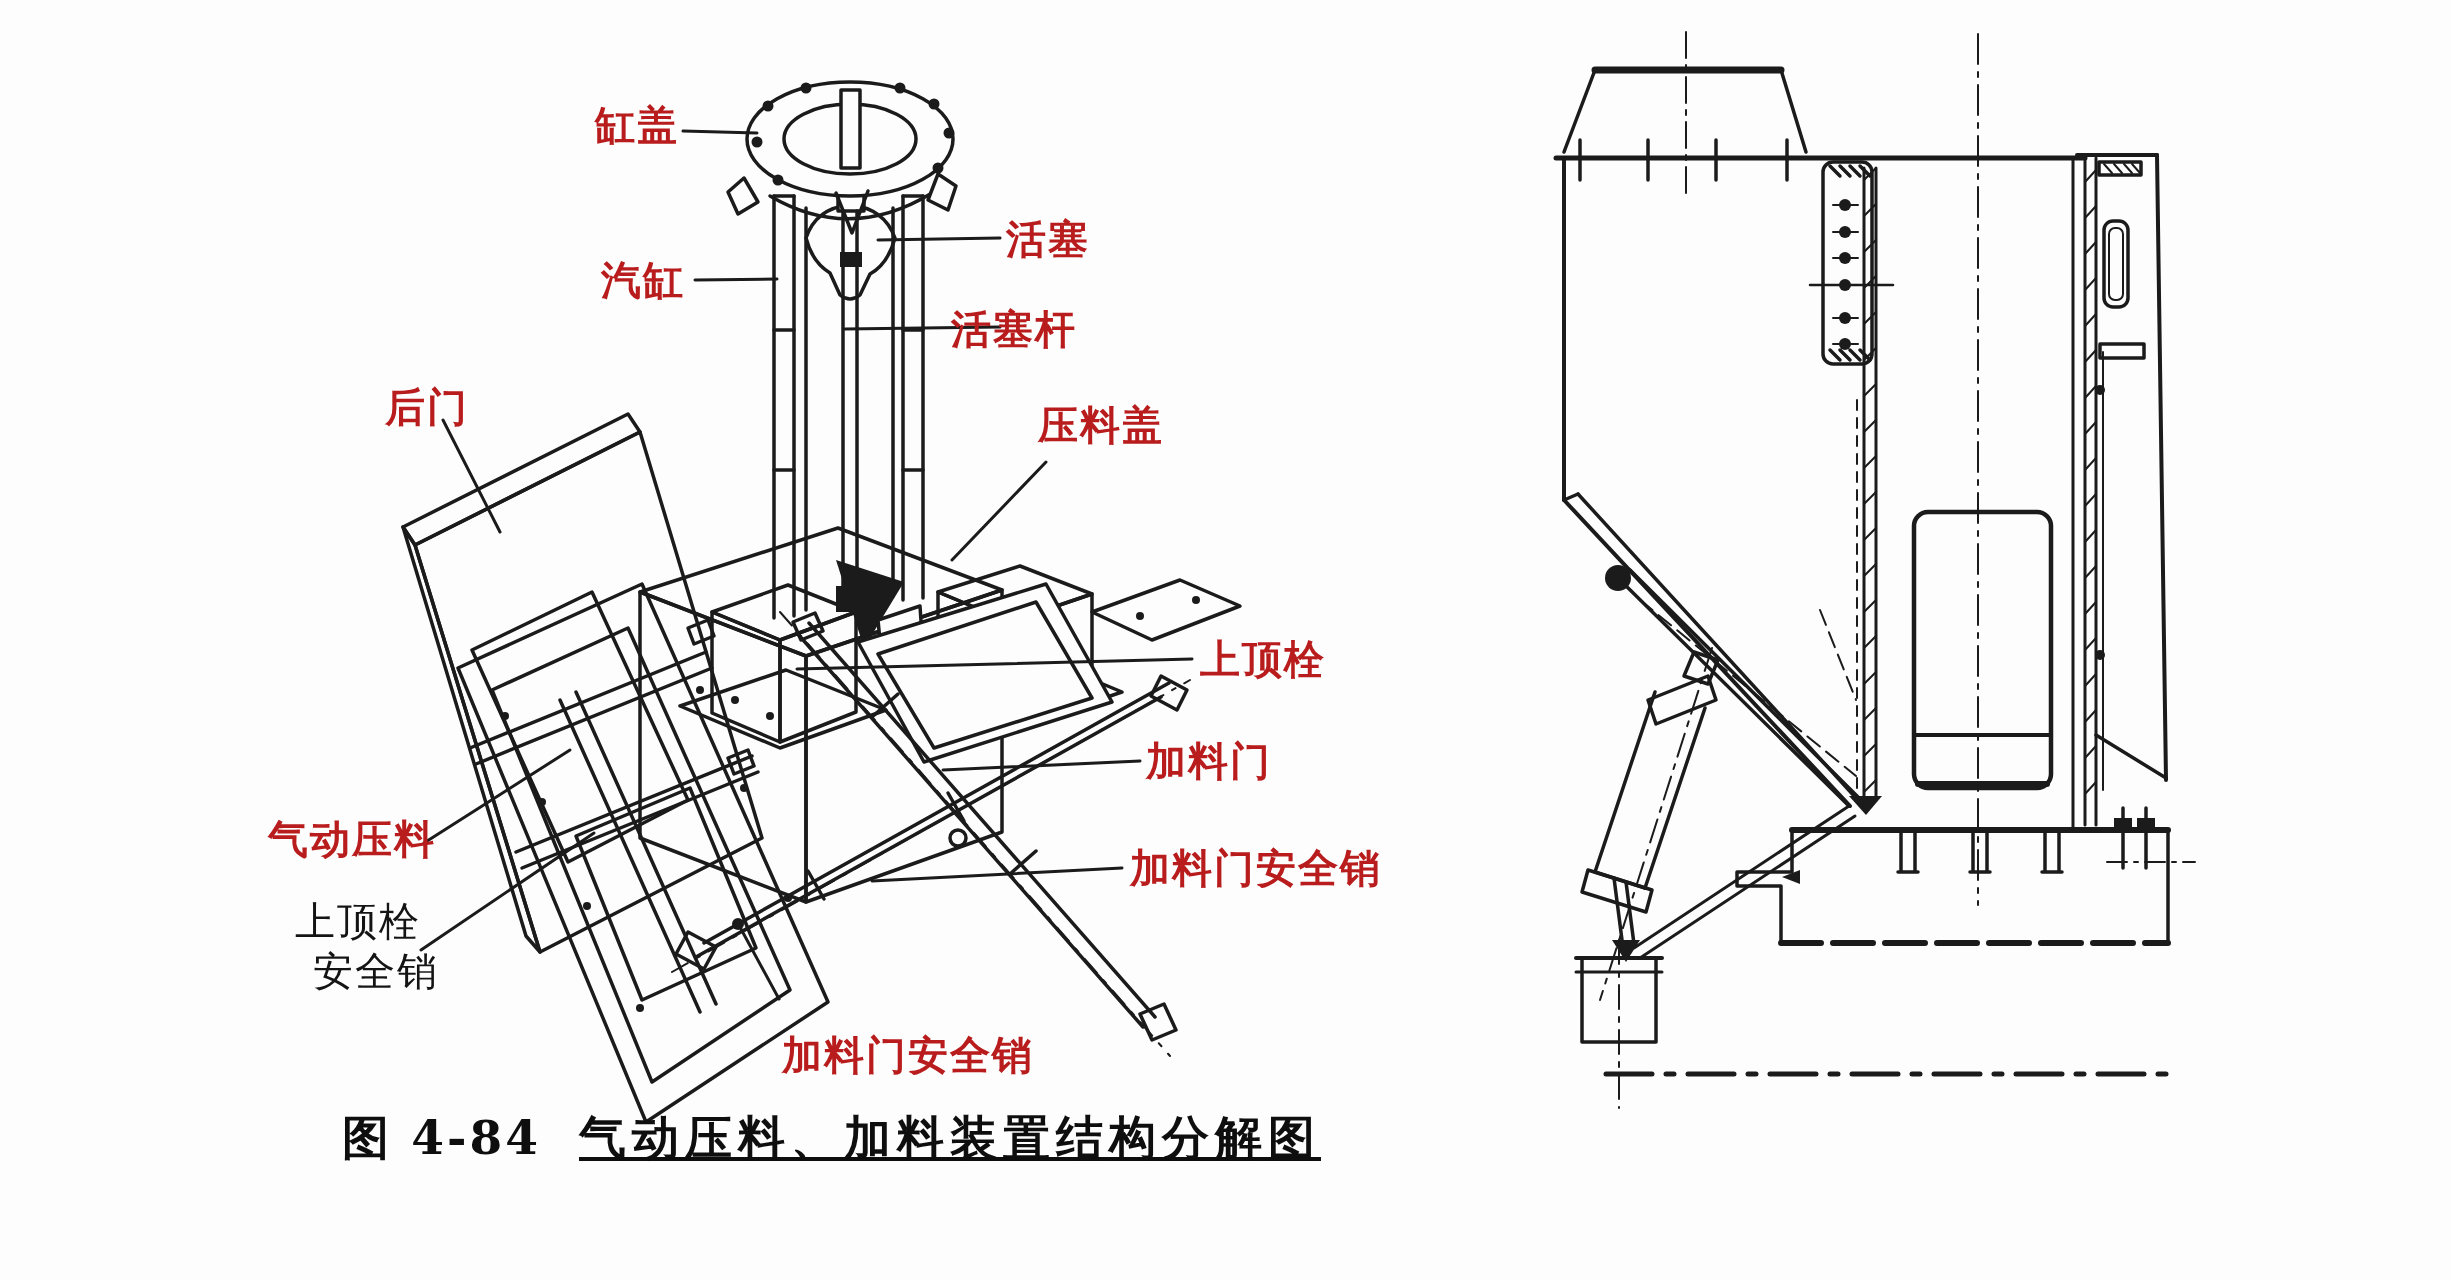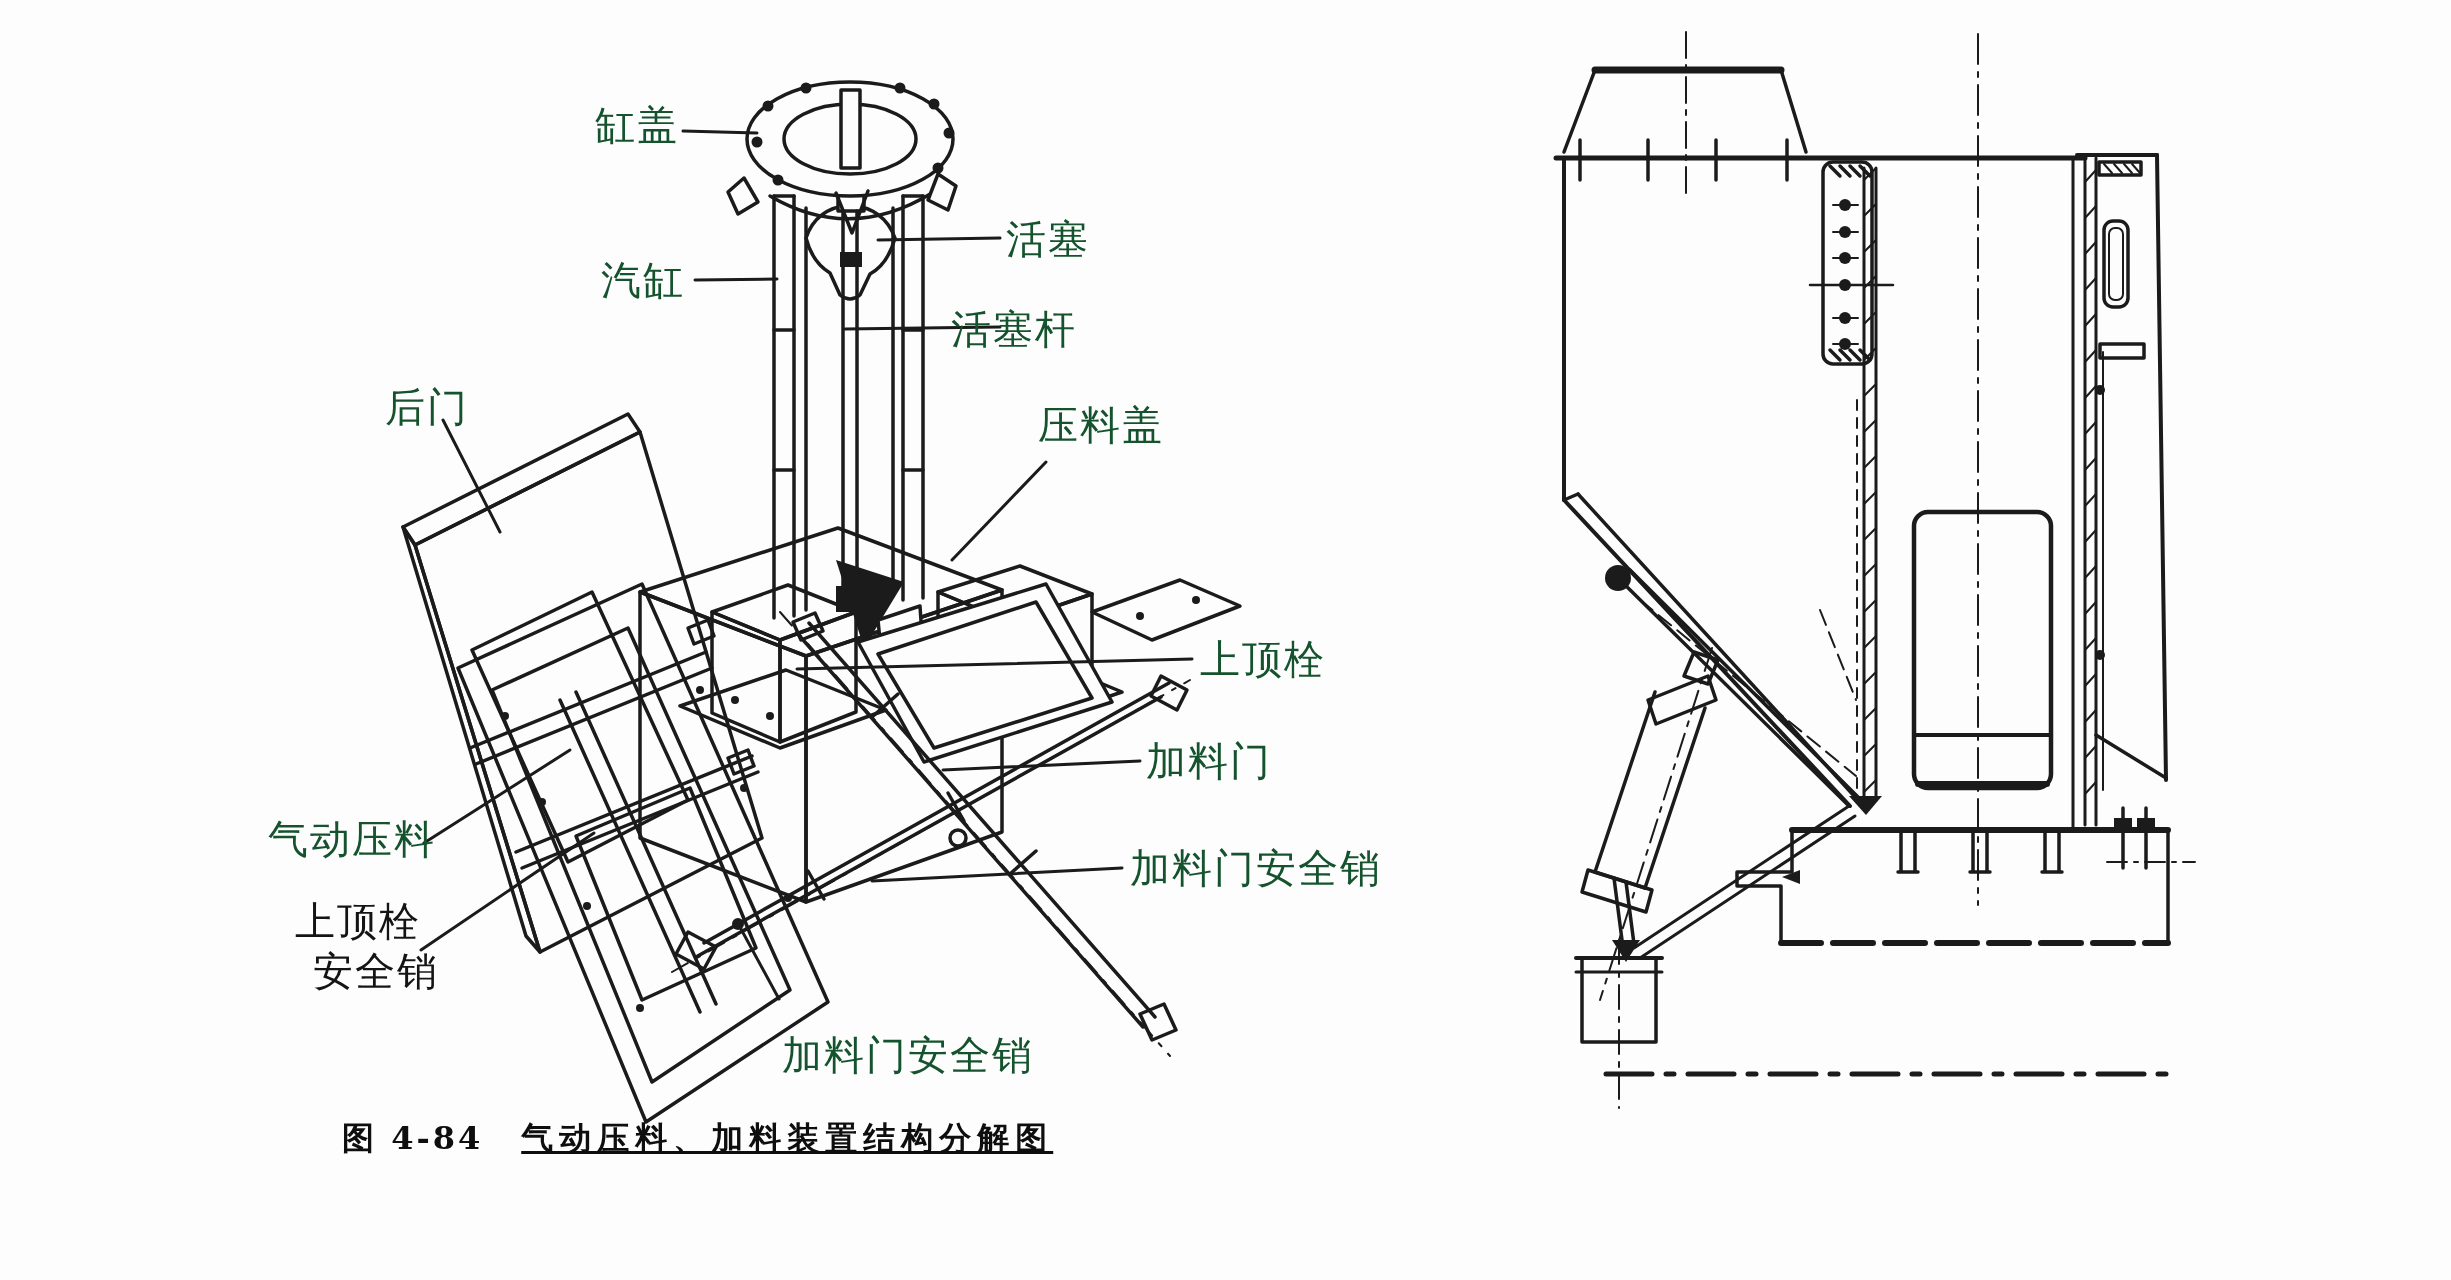--- a/index.html
+++ b/index.html
@@ -7,33 +7,33 @@
     position:relative;
     width:2451px;height:1280px;
     background:#fdfdfd;
     overflow:hidden;
     font-family:"DejaVu Serif","Liberation Serif",serif;
   }
   .art{position:absolute;left:0;top:0;width:2451px;height:1280px;pointer-events:none;}
   .lbl{
     position:absolute;
     font-size:40px;line-height:46px;
-    color:#14532d;font-weight:400;
+    color:#b91c1c;font-weight:700;
     white-space:nowrap;letter-spacing:2px;
   }
   .lbl2{
     position:absolute;
     width:140px;text-align:center;
     font-size:40px;line-height:50px;
     color:#141414;font-weight:500;letter-spacing:2px;
   }
   .caption{
     position:absolute;
     display:flex;align-items:baseline;
-    font-size:32px;line-height:56px;
+    font-size:47px;line-height:56px;
     color:#0e0e0e;font-weight:600;
   }
   .caption .num{letter-spacing:3px;margin-right:38px;}
   .caption .ttl{letter-spacing:6px;text-decoration:underline;}
 </style>
 </head>
 <body>
 
 <div class="page">
 

